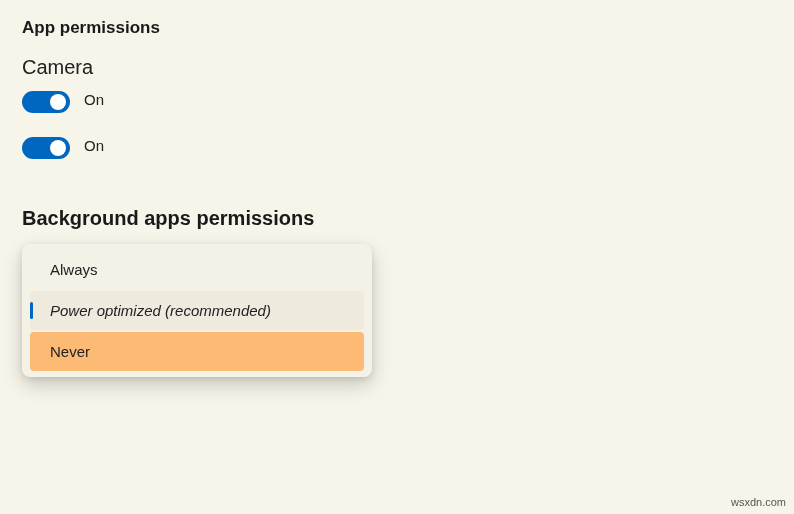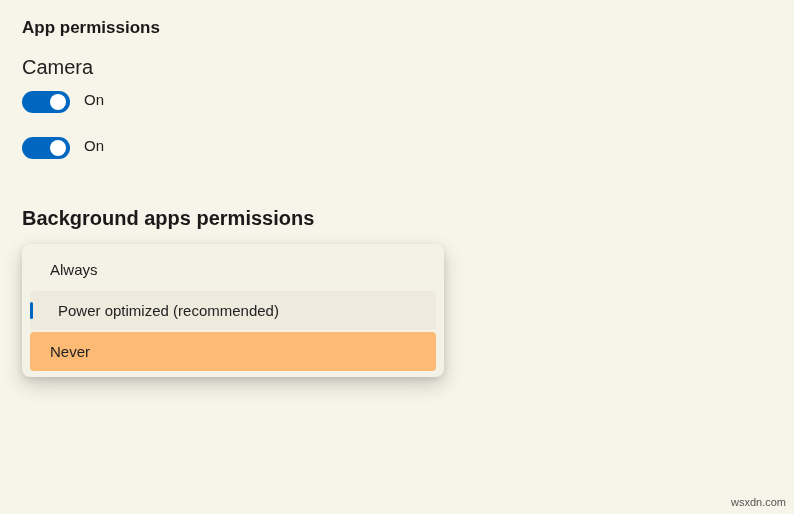--- a/index.html
+++ b/index.html
@@ -56,21 +56,21 @@
       border-radius: 50%;
       background: #fff;
       top: 3px;
       left: 28px;
     }
     .toggle-state {
       font-size: 15px;
       color: #222;
     }
     .dropdown-panel {
-      width: 422px;
+      width: 350px;
       background: #f4f1e6;
       border-radius: 8px;
       padding: 4px;
       box-shadow: 0 8px 20px rgba(0,0,0,0.18), 0 2px 6px rgba(0,0,0,0.1);
       margin-top: 8px;
     }
     .dropdown-item {
       padding: 11px 14px;
       font-size: 15px;
       border-radius: 4px;
@@ -93,21 +93,22 @@
       border-radius: 2px;
     }
     .dropdown-item.hover {
       background: #fdba74;
     }
     .dropdown-item.selected span,
     .dropdown-item span {
       display: inline-block;
     }
     .dropdown-item.selected span {
-      margin-left: 14px;
+      margin-left: 6px;
+      font-style: italic;
     }
     .dropdown-item:not(.selected) span {
       margin-left: 6px;
     }
     .watermark {
       position: absolute;
       bottom: 6px;
       right: 8px;
       font-size: 11px;
       color: #555;

